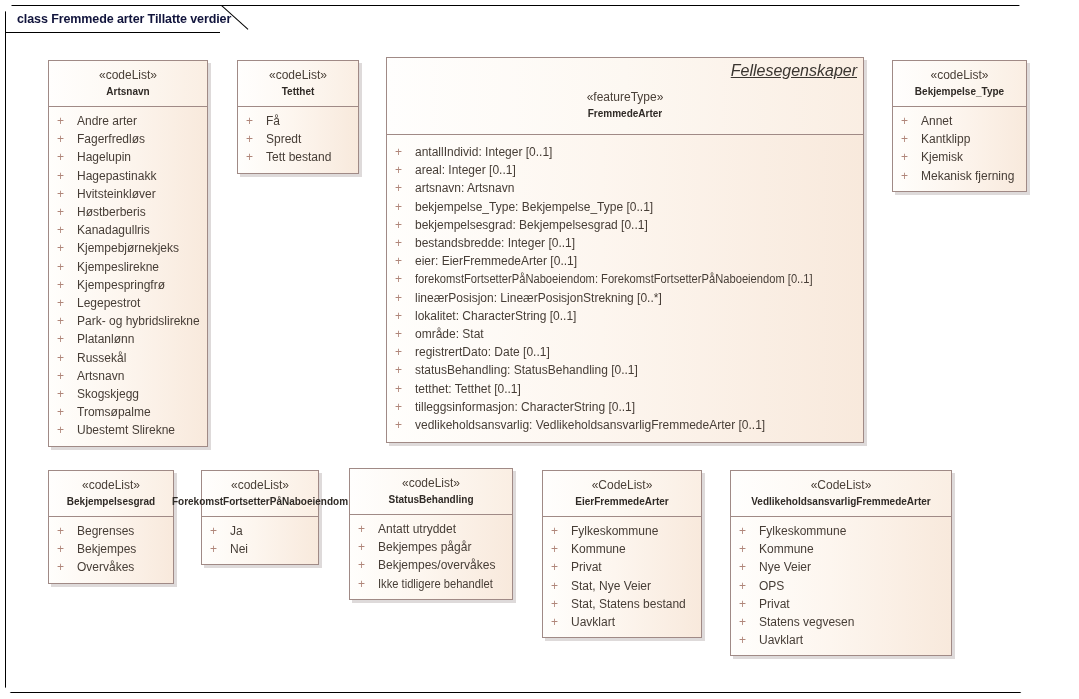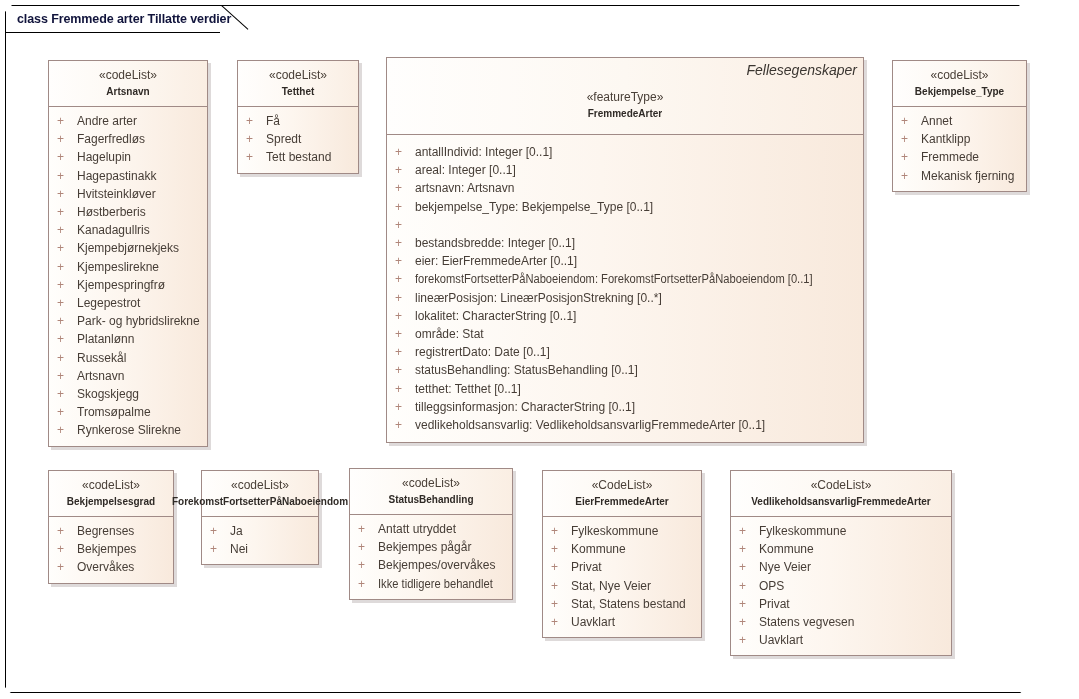--- a/index.html
+++ b/index.html
@@ -107,24 +107,25 @@
   .cname.overflow {
     position: absolute;
     left: 50%;
     transform: translateX(-50%);
     width: max-content;
     top: 22px;
   }
   .corner-note {
     position: absolute;
     right: 6px; top: 4px;
-    font-size: 14px;
+    font-size: 16px;
     font-style: italic;
     color: #3a3530;
     white-space: nowrap;
+    text-decoration: underline;
   }
   .uml-body {
     padding: 5px 0 6px 0;
   }
   .attr {
     display: flex;
     align-items: baseline;
     font-size: 12px;
     line-height: 18.2px;
     color: #463d36;
@@ -230,21 +231,21 @@
           <div class="attr">
             <span class="vis">+</span>
             <span class="txt">Skogskjegg</span>
           </div>
           <div class="attr">
             <span class="vis">+</span>
             <span class="txt">Tromsøpalme</span>
           </div>
           <div class="attr">
             <span class="vis">+</span>
-            <span class="txt">Rynkerose Slirekne</span>
+            <span class="txt">Ubestemt Slirekne</span>
           </div>
         </div>
       </div>
       <div class="uml" style="left: 237px; top: 60px; width: 122px;">
         <div class="uml-head" style="height: 46px;">
           <div class="stereo">«codeList»</div>
           <div class="cname">Tetthet</div>
         </div>
         <div class="uml-body">
           <div class="attr">
@@ -279,20 +280,21 @@
           <div class="attr">
             <span class="vis">+</span>
             <span class="txt">artsnavn: Artsnavn</span>
           </div>
           <div class="attr">
             <span class="vis">+</span>
             <span class="txt">bekjempelse_Type: Bekjempelse_Type [0..1]</span>
           </div>
           <div class="attr">
             <span class="vis">+</span>
+            <span class="txt">bekjempelsesgrad: Bekjempelsesgrad [0..1]</span>
           </div>
           <div class="attr">
             <span class="vis">+</span>
             <span class="txt">bestandsbredde: Integer [0..1]</span>
           </div>
           <div class="attr">
             <span class="vis">+</span>
             <span class="txt">eier: EierFremmedeArter [0..1]</span>
           </div>
           <div class="attr">
@@ -342,21 +344,21 @@
           <div class="attr">
             <span class="vis">+</span>
             <span class="txt">Annet</span>
           </div>
           <div class="attr">
             <span class="vis">+</span>
             <span class="txt">Kantklipp</span>
           </div>
           <div class="attr">
             <span class="vis">+</span>
-            <span class="txt">Fremmede</span>
+            <span class="txt">Kjemisk</span>
           </div>
           <div class="attr">
             <span class="vis">+</span>
             <span class="txt">Mekanisk fjerning</span>
           </div>
         </div>
       </div>
       <div class="uml" style="left: 48px; top: 470px; width: 126px;">
         <div class="uml-head" style="height: 46px;">
           <div class="stereo">«codeList»</div>

